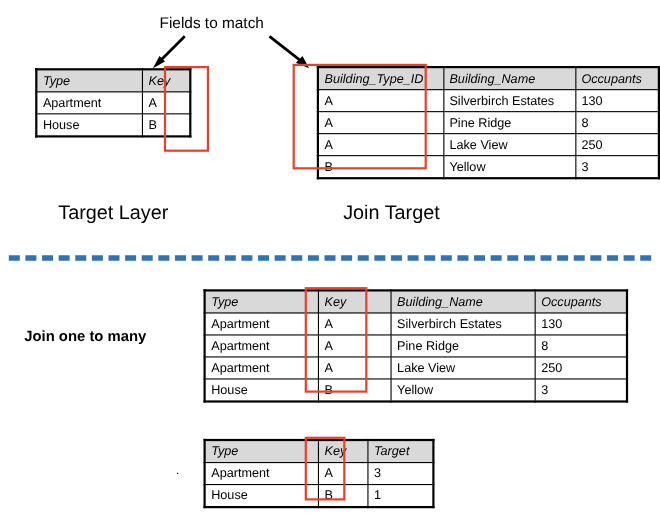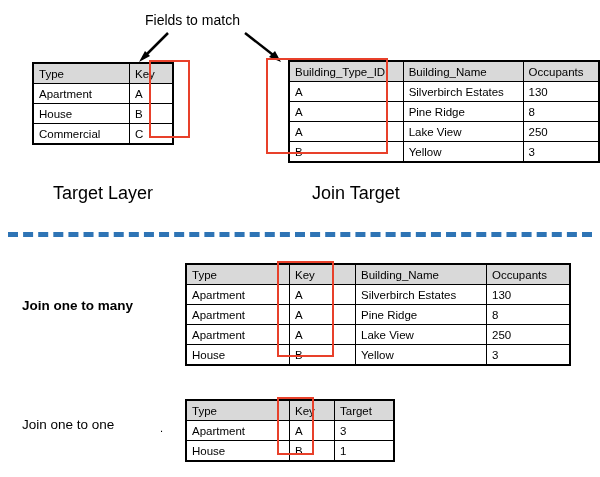--- a/index.html
+++ b/index.html
@@ -45,20 +45,21 @@
     padding: 2px 5px;
     text-align: left;
     font-weight: normal;
     white-space: nowrap;
     line-height: 14px;
     height: 15px;
   }
   table.grid thead td {
     background: #d9d9d9;
     border-bottom: 1px solid #000;
+    font-style: italic;
   }
   table.grid.thick {
     border: 2px solid #000;
   }
 
   
   .highlight {
     position: absolute;
     border: 2px solid #e8402a;
     box-sizing: border-box;
@@ -105,24 +106,20 @@
       </thead>
       <tbody>
         <tr>
           <td>Apartment</td>
           <td>A</td>
         </tr>
         <tr>
           <td>House</td>
           <td>B</td>
         </tr>
-        <tr>
-          <td>Commercial</td>
-          <td>C</td>
-        </tr>
       </tbody>
     </table>
     <div class="highlight" style="left:117px; top:-2px; width:41px; height:78px;"></div>
   </div>
 
   <div class="abs label-caption" style="left:53px; top:183px;">Target Layer</div>
 
   <div class="abs" style="left:268px; top:60px;padding-left:20px;">
     <table class="grid thick">
       <thead>
@@ -197,21 +194,20 @@
           <td>House</td>
           <td>B</td>
           <td>Yellow</td>
           <td>3</td>
         </tr>
       </tbody>
     </table>
     <div class="highlight" style="left:92px; top:-2px; width:57px; height:96px;"></div>
   </div>
 
-  <div class="abs label-row" style="left:22px; top:417px;">Join one to one</div>
 
   <div class="abs label-caption" style="left:160px; top:422px; font-size:11px;">.</div>
 
   <div class="abs" style="left:185px; top:399px;">
     <table class="grid thick">
       <thead>
         <tr>
           <td style="width:92px;">Type</td>
           <td style="width:34px;">Key</td>
           <td style="width:48px;">Target</td>

